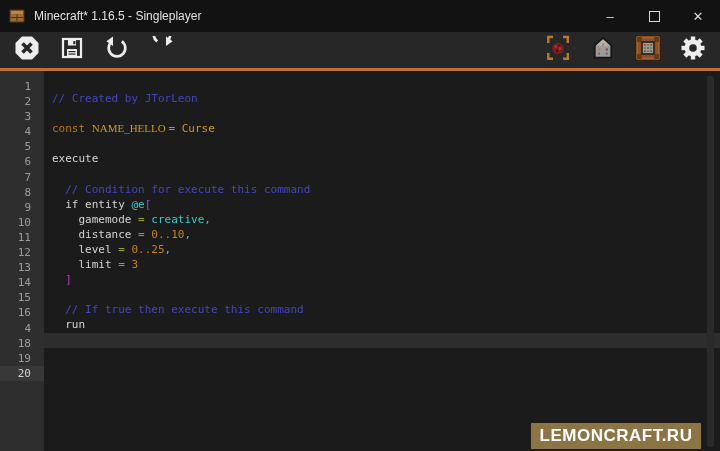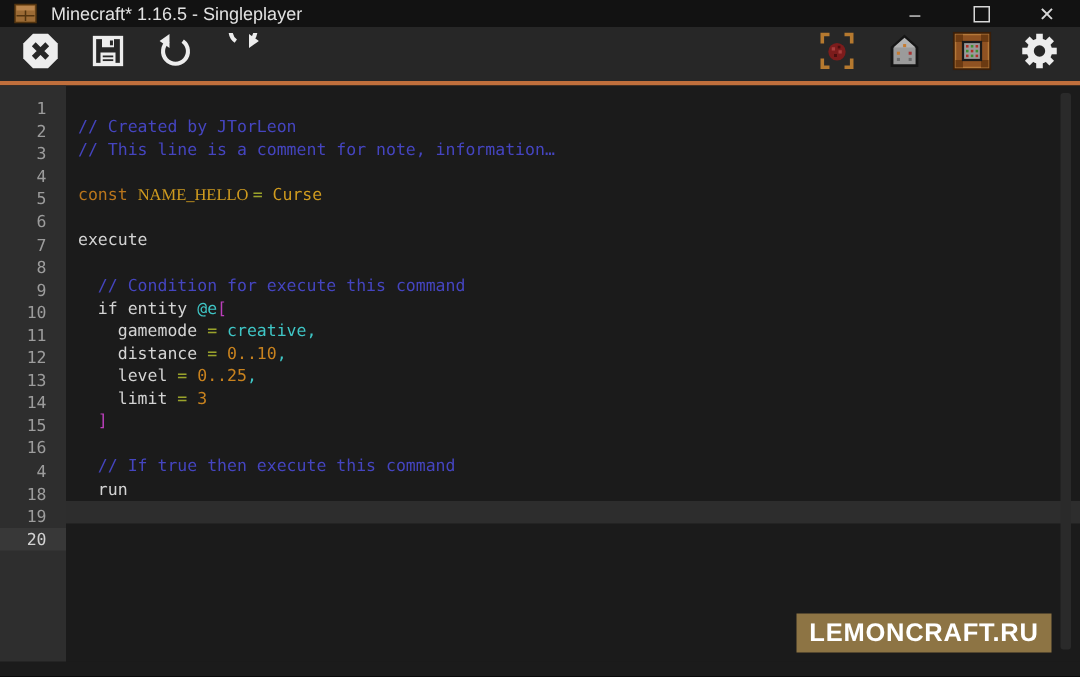--- a/index.html
+++ b/index.html
@@ -1,19 +1,19 @@
 <!DOCTYPE html>
 <html><head>
 <meta charset="utf-8">
 <style>
   html,body{margin:0;padding:0;background:#000;}
   .window{width:720px;height:451px;background:#1b1b1b;font-family:"Liberation Sans",sans-serif;
           position:relative;overflow:hidden;}
   
-  .titlebar{height:18px;background:#121212;display:flex;align-items:center;}
+  .titlebar{height:32px;background:#121212;display:flex;align-items:center;}
   .app-icon{margin-left:9px;width:16px;height:16px;flex:0 0 auto;}
   .title{color:#e2e2e2;font-size:12px;margin-left:9px;flex:1;white-space:nowrap;}
   .win-controls{display:flex;height:100%;}
   .win-btn{width:44px;height:100%;display:flex;align-items:center;justify-content:center;
            color:#d8d8d8;font-size:13px;cursor:default;}
   .max-box{width:9px;height:9px;border:1px solid #d8d8d8;display:inline-block;}
   
   .toolbar{height:36px;background:#272727;display:flex;align-items:center;padding:0 13px;gap:17px;}
   .tb-spacer{flex:1;}
   .tb-btn{width:28px;height:28px;display:flex;align-items:center;justify-content:center;}
@@ -191,21 +191,20 @@
         <div class="ln">14</div>
         <div class="ln">15</div>
         <div class="ln">16</div>
         <div class="ln">4</div>
         <div class="ln">18</div>
         <div class="ln">19</div>
         <div class="ln active">20</div>
       </div>
     <div class="code">
         <div class="code-line"><span style="color: rgb(69, 69, 192);">// Created by JTorLeon</span></div>
-        <div class="code-line"><span style="color: rgb(69, 69, 192);">// This line is a comment for note, information…</span></div>
         <div class="code-line"></div>
         <div class="code-line"><span style="color: rgb(185, 117, 28);">const </span><span style="color: rgb(207, 155, 31); font-family: Liberation Serif, serif;">NAME_HELLO </span><span style="color: rgb(154, 163, 43);">= </span><span style="color: rgb(207, 155, 31);">Curse</span></div>
         <div class="code-line"></div>
         <div class="code-line"><span style="color: rgb(212, 212, 212);">execute</span></div>
         <div class="code-line"></div>
         <div class="code-line"><span style="color: rgb(69, 69, 192);">  // Condition for execute this command</span></div>
         <div class="code-line"><span style="color: rgb(212, 212, 212);">  if entity </span><span style="color: rgb(63, 198, 198);">@e</span><span style="color: rgb(187, 63, 187);">[</span></div>
         <div class="code-line"><span style="color: rgb(212, 212, 212);">    gamemode </span><span style="color: rgb(154, 163, 43);">= </span><span style="color: rgb(63, 198, 198);">creative,</span></div>
         <div class="code-line"><span style="color: rgb(212, 212, 212);">    distance </span><span style="color: rgb(154, 163, 43);">= </span><span style="color: rgb(200, 130, 30);">0..10</span><span style="color: rgb(63, 198, 198);">,</span></div>
         <div class="code-line"><span style="color: rgb(212, 212, 212);">    level </span><span style="color: rgb(154, 163, 43);">= </span><span style="color: rgb(200, 130, 30);">0..25</span><span style="color: rgb(63, 198, 198);">,</span></div>

